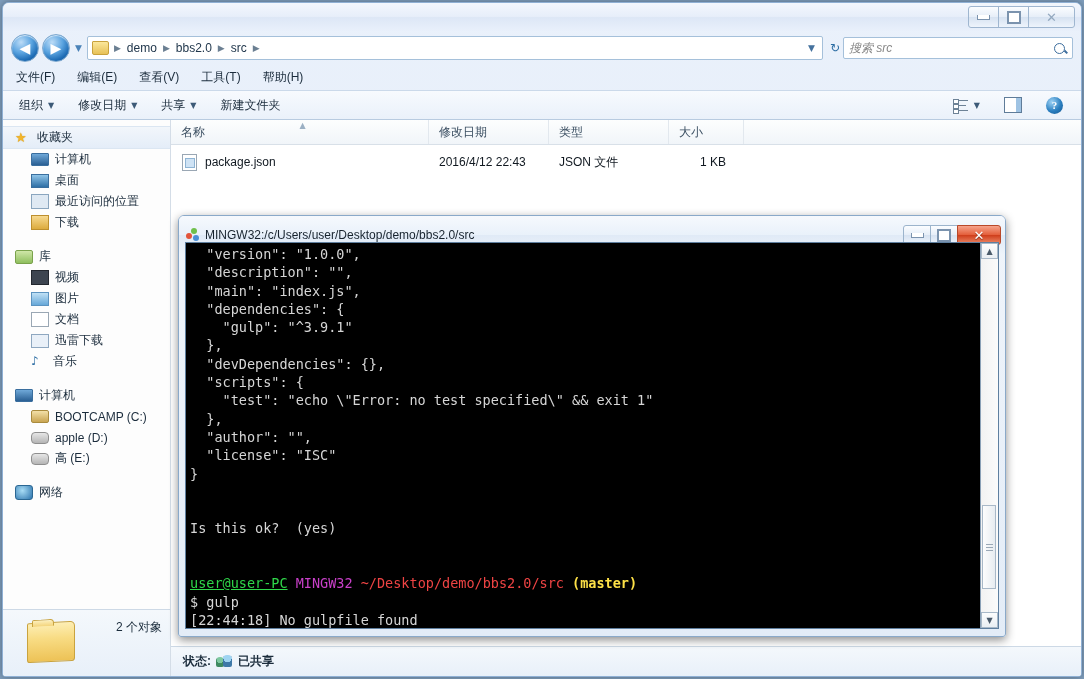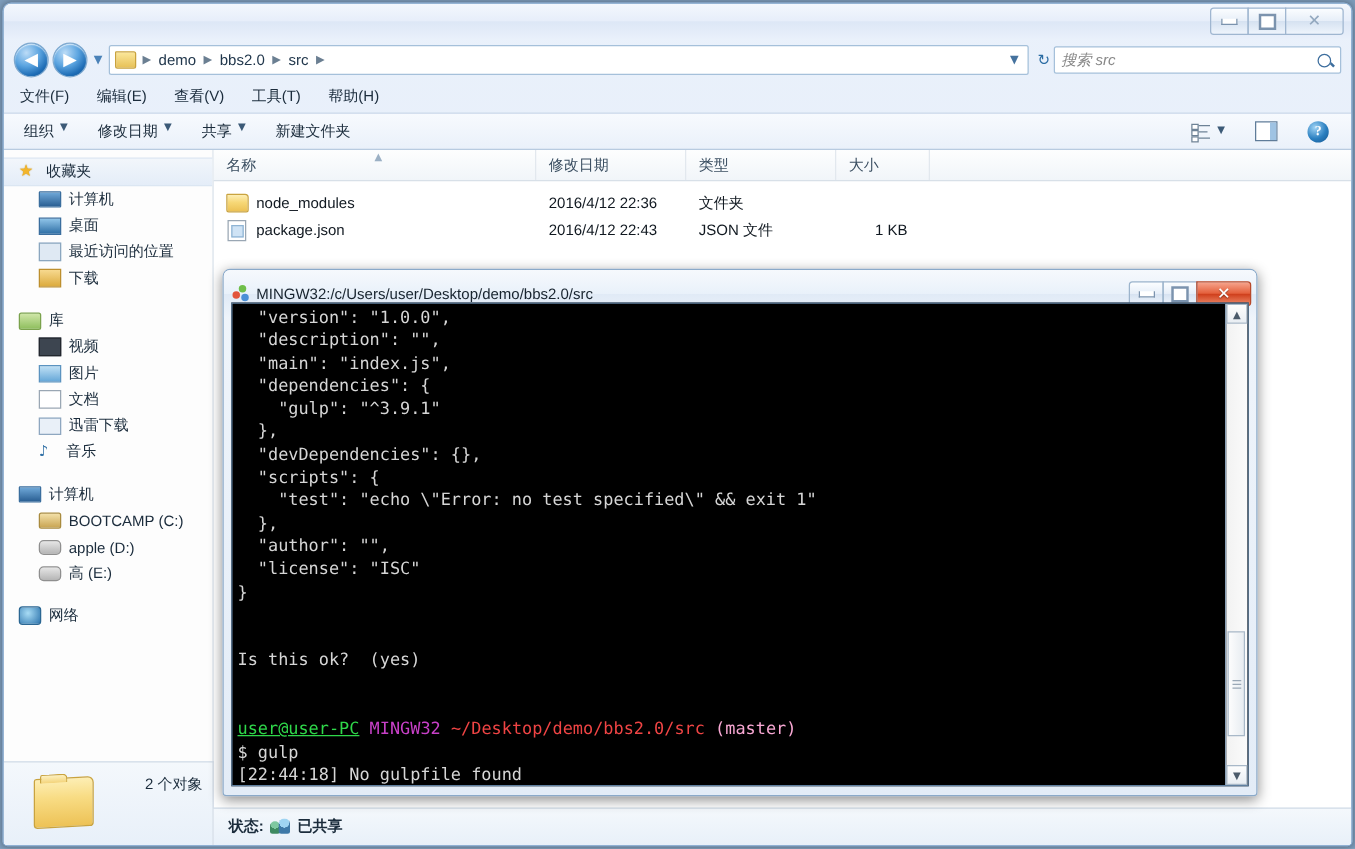--- a/index.html
+++ b/index.html
@@ -97,21 +97,21 @@
   }
   #menu-bar .mi { padding: 2px 9px; margin-left: 4px; }
   
   #toolbar {
     position:absolute; left:0; top:87px; width:100%; height:30px;
     background: linear-gradient(to bottom,#f7fafe 0%,#eaf1fa 100%);
     border-top:1px solid #cbd9ea; border-bottom:1px solid #b8cbe0;
     display:flex; align-items:center; font-size:12px; color:#1b2c3c;
     box-sizing:border-box;
   }
-  #toolbar .tb { padding: 3px 8px; margin-left: 8px; display:flex; align-items:flex-start; }
+  #toolbar .tb { padding: 3px 8px; margin-left: 8px; display:flex; align-items:center; }
   #toolbar .tb .caret { font-size:8px; margin-left:5px; color:#3c5a77; font-family:"DejaVu Sans",sans-serif;}
   .tb-right { margin-left:auto; display:flex; align-items:center; margin-right: 10px; }
   .view-ic { width:16px;height:13px; position:relative; }
   .view-ic i {position:absolute;left:0;width:4px;height:3px;border:1px solid #6d8296;background:#fff;}
   .view-ic b {position:absolute;left:6px;height:1px;background:#6d8296;}
   .pane-ic { width:16px;height:14px;border:1px solid #5f7c99;background:#fff;position:relative;}
   .pane-ic:after{content:"";position:absolute;right:0;top:0;width:5px;height:100%;background:#9fc3e3;}
   .help-ic {
     width:17px;height:17px;border-radius:50%;
     background: radial-gradient(circle at 35% 30%, #9fd3f5 0%, #2a7fc0 55%, #14558e 100%);
@@ -260,21 +260,21 @@
     font-family:"DejaVu Sans Mono", monospace;
     font-size:13.5px;
     line-height:18.3px;
     color:#cfcfcf;
     white-space:pre;
     letter-spacing: 0px;
   }
   .t-green { color:#2fd84a;text-decoration:underline; }
   .t-magenta { color:#c840c8; }
   .t-yellow { color:#ef4444; }
-  .t-cyan { color:#f9a8d4; }
+  .t-cyan { color:#fde047;font-weight:bold; }
   .t-white { color:#d6d6d6; }
   #term-scroll {
     position:absolute; right:0; top:0; width:17px; bottom:0;
     background: linear-gradient(to right,#f2f2f2,#fbfbfb);
     border-left:1px solid #8aa0b6;
   }
   .sb-arrow {
     position:absolute; left:0; width:100%; height:16px;
     background: linear-gradient(to bottom,#fdfdfd,#e9eef3);
     border:1px solid #a8b8c8; box-sizing:border-box;
@@ -475,29 +475,20 @@
         <div class="col c-type">
           <span>类型</span>
         </div>
         <div class="col c-size">
           <span>大小</span>
         </div>
       </div>
 
       <div style="height:6px"></div>
 
-      <div class="file-row">
-        <div class="fr-cell c-name">
-          <span class="fic-folder"></span>
-          <span>node_modules</span>
-        </div>
-        <div class="fr-cell c-date">2016/4/12 22:36</div>
-        <div class="fr-cell c-type">文件夹</div>
-        <div class="fr-cell c-size"></div>
-      </div>
 
       <div class="file-row">
         <div class="fr-cell c-name">
           <span class="fic-file"></span>
           <span>package.json</span>
         </div>
         <div class="fr-cell c-date">2016/4/12 22:43</div>
         <div class="fr-cell c-type">JSON 文件</div>
         <div class="fr-cell c-size">1 KB</div>
       </div>

